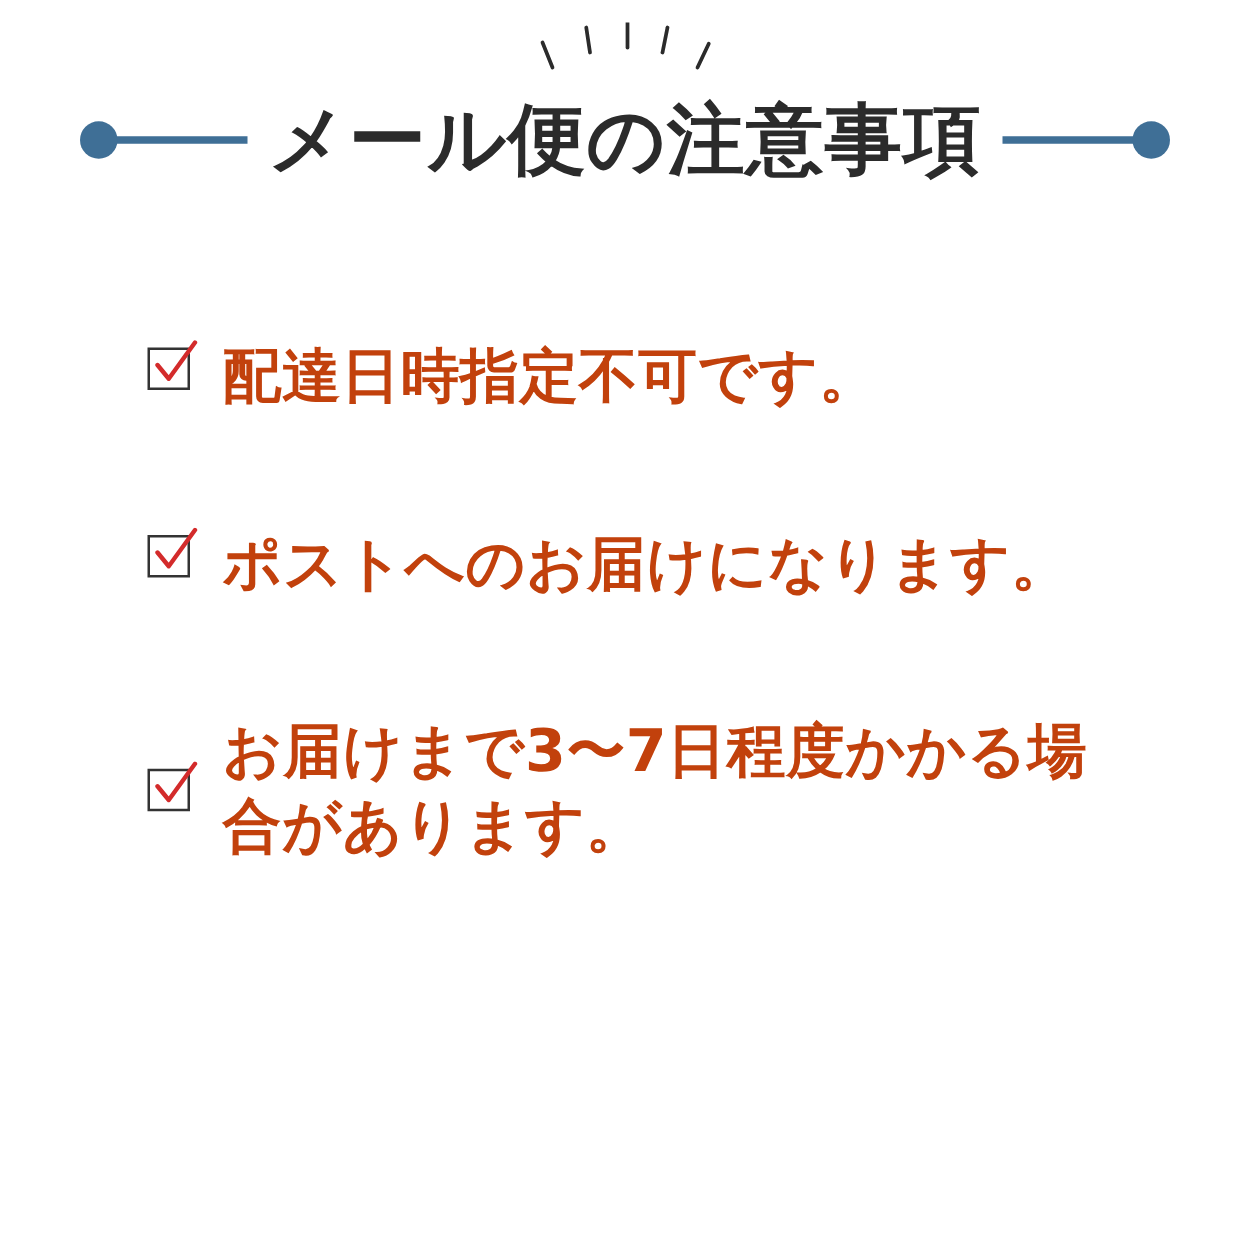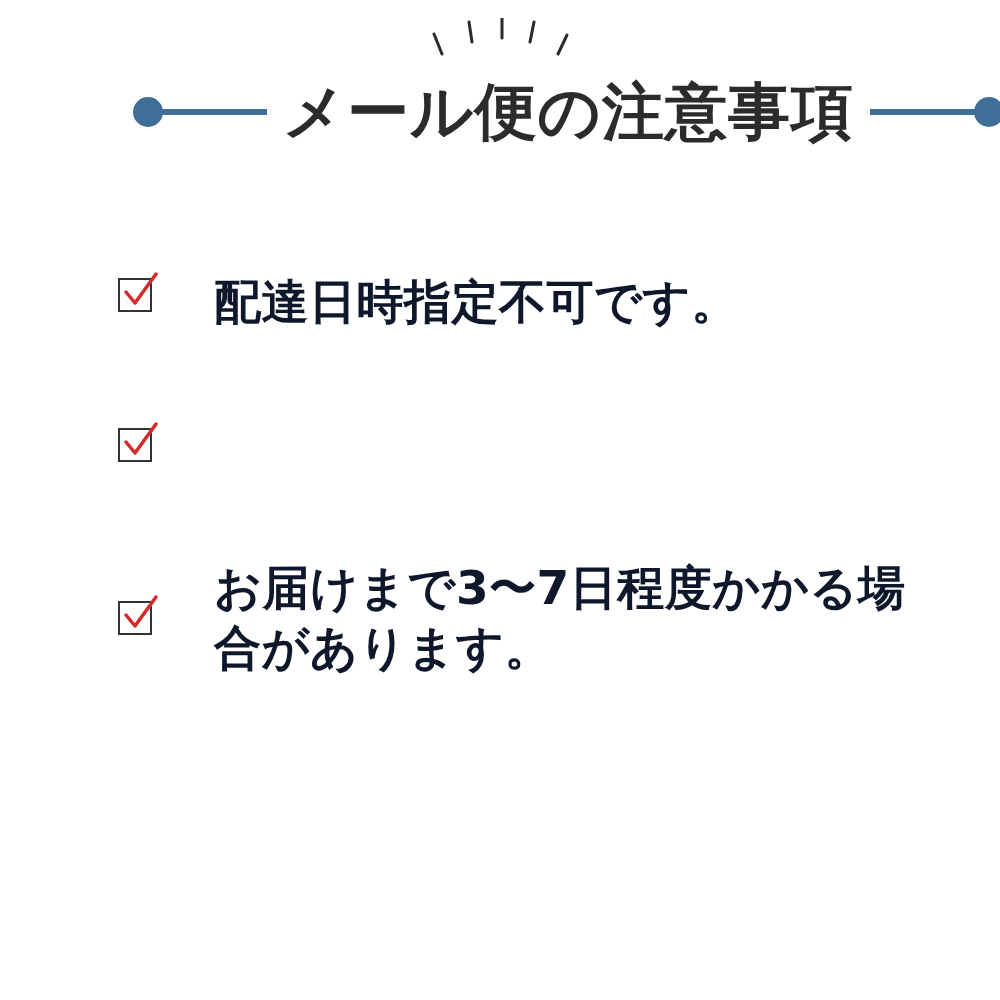--- a/index.html
+++ b/index.html
@@ -39,21 +39,21 @@
   }
 
   .title-row {
     position: absolute;
     top: 72px;
     left: 0;
     width: 1000px;
     height: 80px;
     display: flex;
     align-items: center;
-    justify-content: flex-end;
+    justify-content: center;
   }
 
   .rule {
     position: relative;
     height: 6px;
     background: #3f6f96;
     flex: 0 0 auto;
   }
   .rule.left { width: 130px; margin-right: 10px; }
   .rule.right { width: 130px; margin-left: 10px; }
@@ -119,23 +119,22 @@
     top: -6px;
     width: 40px;
     height: 40px;
   }
 
   .notice-text {
     font-family: "DejaVu Sans", "Liberation Sans", sans-serif;
     font-weight: bold;
     font-size: 47px;
     line-height: 1.28;
-    color: #0f172a;
+    color: #c2410c;
     letter-spacing: 0.5px;
-    margin-left: 36px;
   }
 </style>
 </head>
 <body>
 
 <div class="page">
 
   <div class="header">
 
     <div class="sparkle-group">
@@ -174,20 +173,21 @@
       <div class="notice-text">配達日時指定不可です。</div>
     </div>
 
     <div class="notice-item">
       <span class="check-box">
         <span class="frame"></span>
         <svg class="tick" viewBox="0 0 40 40" aria-hidden="true">
           <polyline points="6,20 15,31 36,2" fill="none" stroke="#d32b2b" stroke-width="3.5" stroke-linecap="round" stroke-linejoin="round"></polyline>
         </svg>
       </span>
+      <div class="notice-text">ポストへのお届けになります。</div>
     </div>
 
     <div class="notice-item">
       <span class="check-box">
         <span class="frame"></span>
         <svg class="tick" viewBox="0 0 40 40" aria-hidden="true">
           <polyline points="6,20 15,31 36,2" fill="none" stroke="#d32b2b" stroke-width="3.5" stroke-linecap="round" stroke-linejoin="round"></polyline>
         </svg>
       </span>
       <div class="notice-text" style="max-width: 710px;">お届けまで3〜7日程度かかる場合があります。</div>

